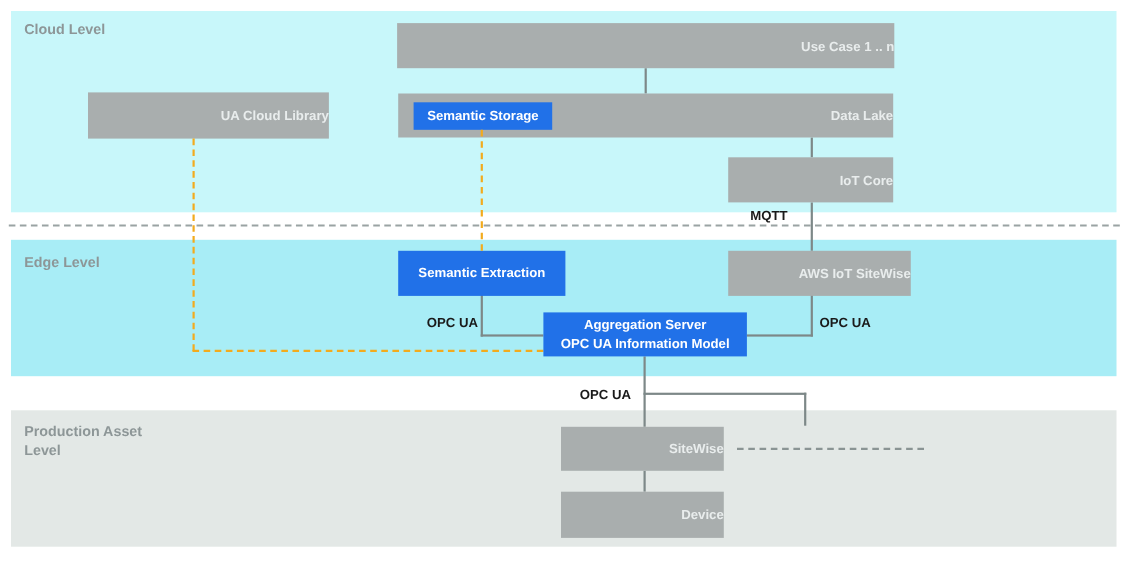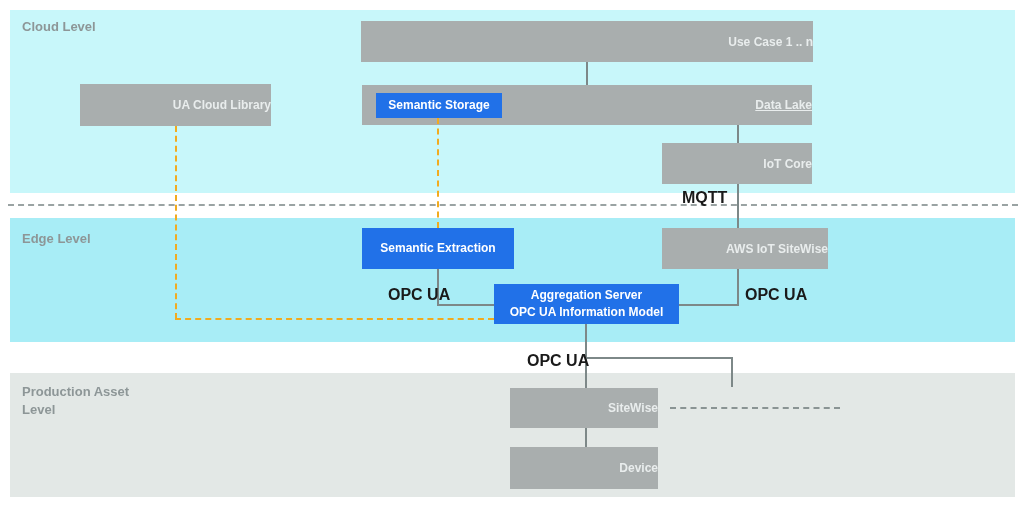--- a/index.html
+++ b/index.html
@@ -19,21 +19,21 @@
         display:flex;flex-direction:column;align-items:center;justify-content:center;text-align:center;line-height:1.45;}
 
   .vline{position:absolute;width:2px;background:#7d8888;}
   .hline{position:absolute;height:2px;background:#7d8888;}
 
   .vdash-orange{position:absolute;width:0;border-left:2px dashed #f2ab1e;z-index:5;}
   .hdash-orange{position:absolute;height:0;border-top:2px dashed #f2ab1e;z-index:5;}
   .hdash-gray{position:absolute;height:0;border-top:2px dashed #8a9494;}
   .divider{position:absolute;height:0;border-top:2px dashed #9aa3a3;}
 
-  .edge-label{position:absolute;font-size:16px;font-weight:bold;color:#1a1a1a;white-space:nowrap;}
+  .edge-label{position:absolute;font-size:12px;font-weight:bold;color:#1a1a1a;white-space:nowrap;}
 </style>
 </head>
 <body>
 
 <div id="stage">
 
   <div class="band band-cloud"></div>
   <div class="band band-edge"></div>
   <div class="band band-prod"></div>
 
@@ -57,24 +57,24 @@
 
   <div class="vdash-orange" style="left:175px;top:126px;height:193px;"></div>
   <div class="hdash-orange" style="left:175px;top:318px;width:319px;"></div>
   <div class="vdash-orange" style="left:437px;top:118px;height:110px;"></div>
 
   <div class="hdash-gray" style="left:670px;top:407px;width:170px;"></div>
 
   <div class="gbox" style="left:361px;top:21px;width:452px;height:41px;">
     <span>Use Case 1 .. n</span>
   </div>
-  <div class="gbox" style="left:80px;top:84px;width:191px;height:42px;">
+  <div class="gbox" style="left:80px;top:84px;width:219px;height:42px;">
     <span>UA Cloud Library</span>
   </div>
-  <div class="gbox" style="left:362px;top:85px;width:450px;height:40px;text-decoration:underline;">
+  <div class="gbox" style="left:362px;top:85px;width:450px;height:40px;">
     <span>Data Lake</span>
   </div>
   <div class="bbox" style="left:376px;top:93px;width:126px;height:25px;z-index:2;">
     <span>Semantic Storage</span>
   </div>
   <div class="gbox" style="left:662px;top:143px;width:150px;height:41px;">
     <span>IoT Core</span>
   </div>
 
   <div class="bbox" style="left:362px;top:228px;width:152px;height:41px;">

